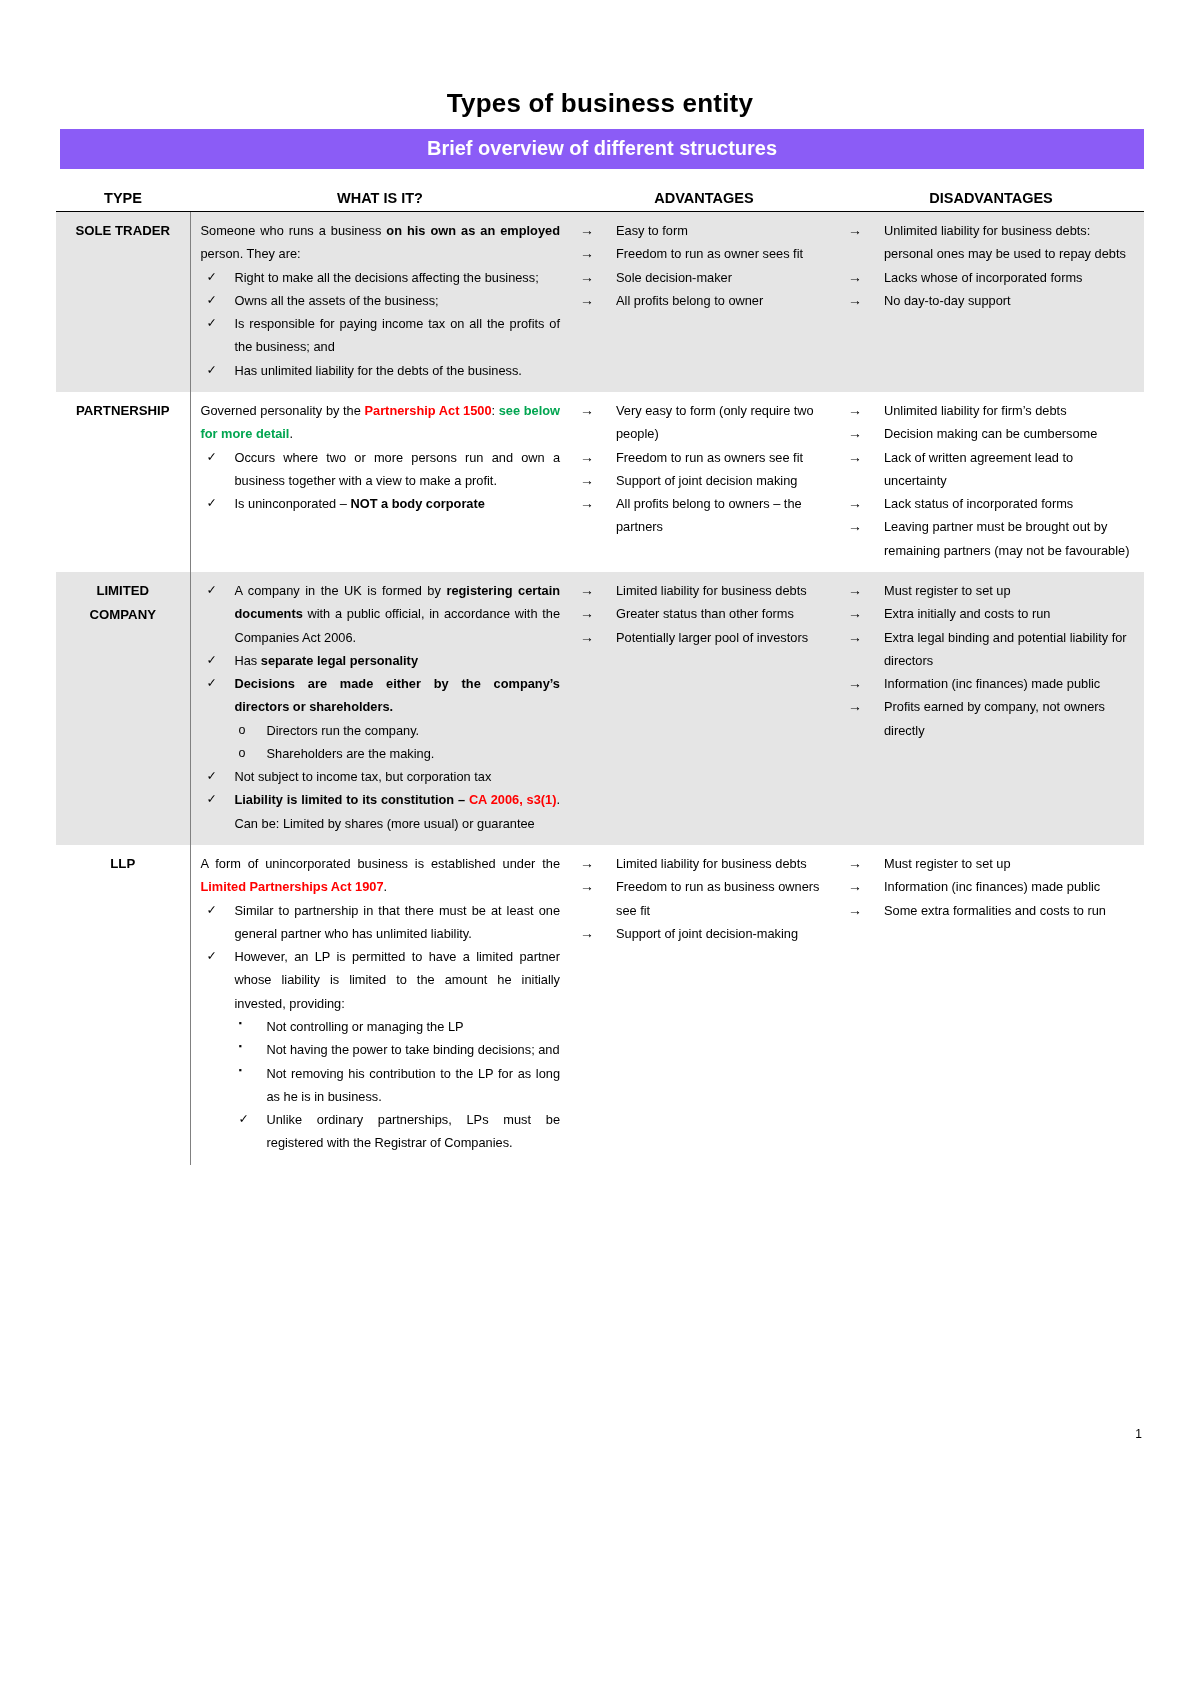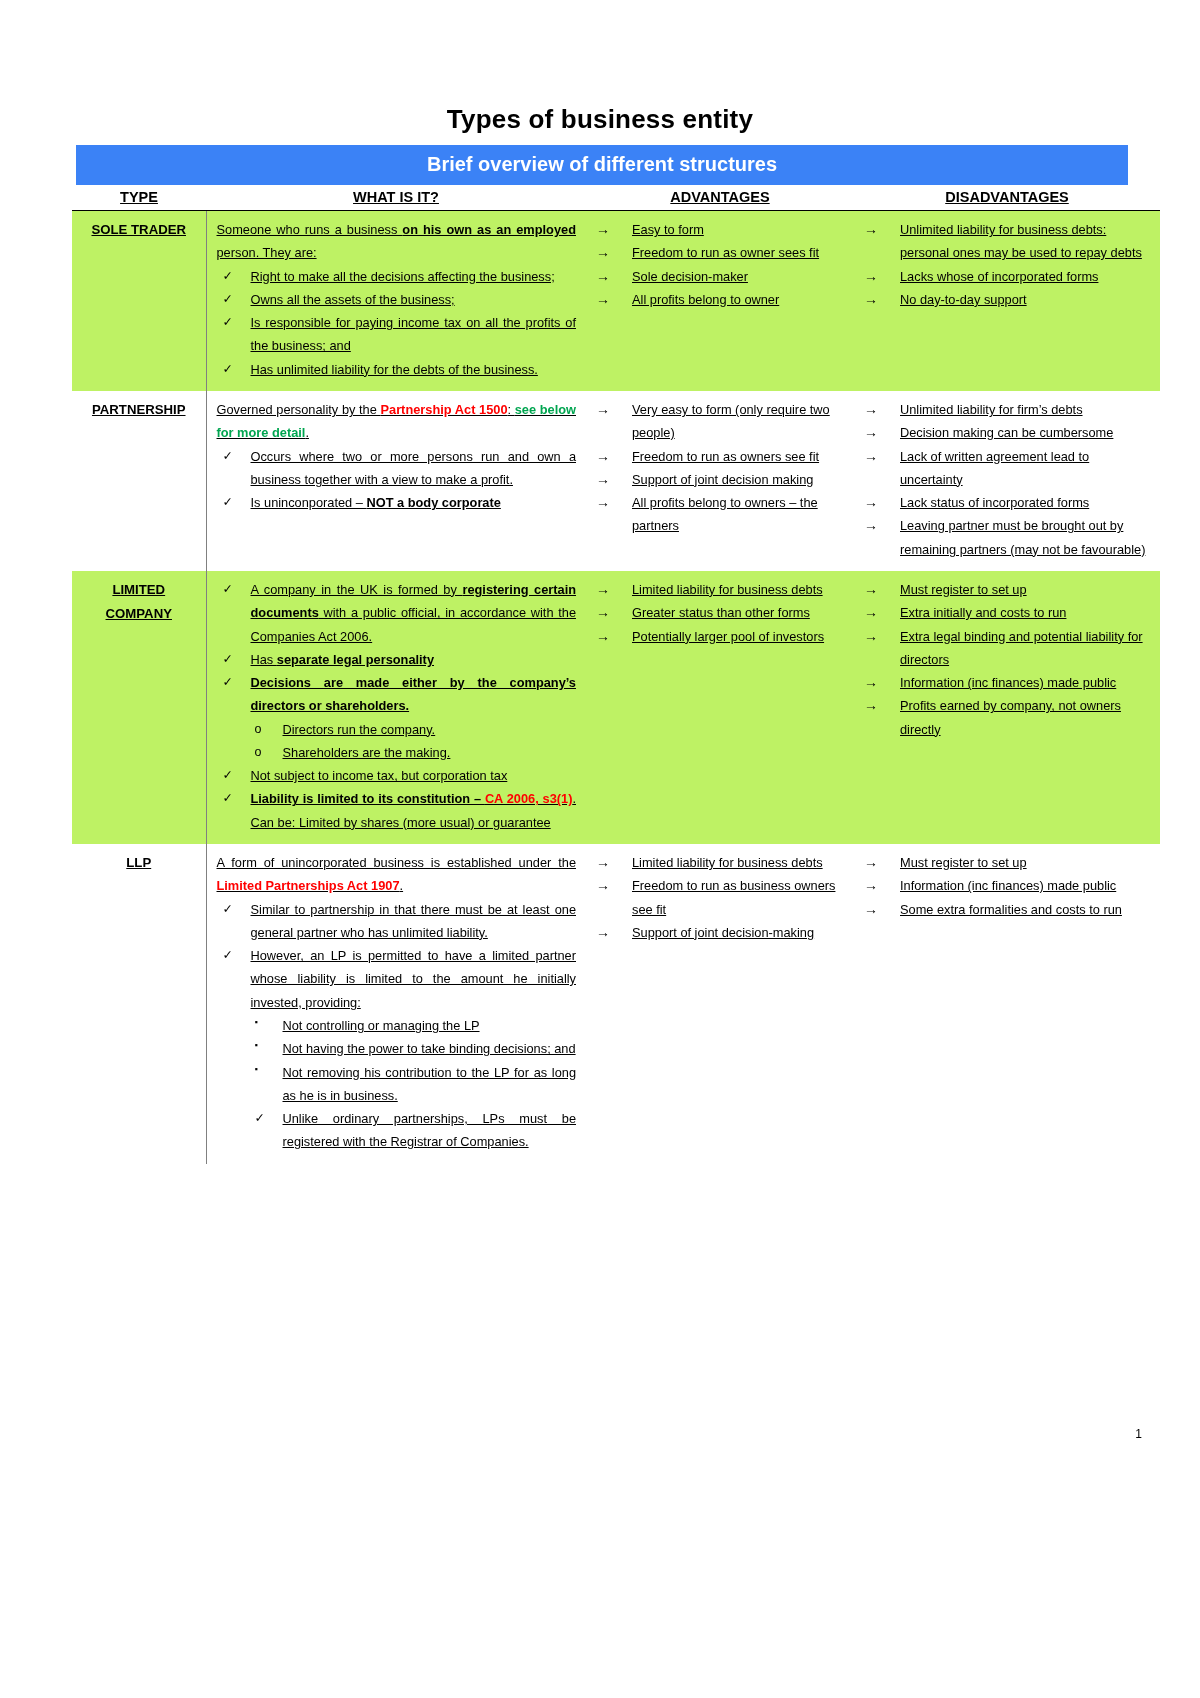--- a/index.html
+++ b/index.html
@@ -11,51 +11,50 @@
     width: 1200px;
     height: 1698px;
     font-family: "Liberation Sans", sans-serif;
     color: #000000;
     position: relative;
   }
   .page {
     position: relative;
     width: 1200px;
     height: 1487px;
-    padding: 16px;
+    padding: 0;
   }
 
   
   .doc-title {
     text-align: center;
     font-size: 26px;
     font-weight: bold;
     letter-spacing: 0.2px;
     padding-top: 88px;
     padding-bottom: 10px;
   }
 
   
   .banner {
     margin: 0 56px 0 60px;
-    background: #3b82f6;
+    background: #8b5cf6;
     color: #ffffff;
     text-align: center;
     font-size: 20px;
     font-weight: bold;
     padding: 8px 0 9px 0;
   }
 
   
   table.entity-table {
-    margin: 4px 56px 0 56px;
+    margin: 21px 56px 0 56px;
     border-collapse: collapse;
     width: 1088px;
     table-layout: fixed;
-    text-decoration: underline;
   }
   table.entity-table col.c-type      { width: 134px; }
   table.entity-table col.c-what      { width: 380px; }
   table.entity-table col.c-adv       { width: 268px; }
   table.entity-table col.c-dis       { width: 306px; }
 
   thead th {
     font-size: 14.5px;
     font-weight: bold;
     text-align: center;
@@ -64,21 +63,21 @@
     vertical-align: bottom;
   }
   thead th.th-type { }
 
   tbody td {
     vertical-align: top;
     font-size: 12.8px;
     line-height: 1.82;
     padding: 7px 10px 10px 10px;
   }
-  tbody tr.shade td { background: #bef264; }
+  tbody tr.shade td { background: #e5e5e5; }
   tbody tr td.type-cell {
     text-align: center;
     font-weight: bold;
     font-size: 13.2px;
     padding-top: 7px;
     border-right: 1.3px solid #808080;
     line-height: 1.85;
   }
   tbody tr td.what-cell { text-align: justify; }
   tbody tr:last-child td.type-cell { border-right: 1.3px solid #808080; }

